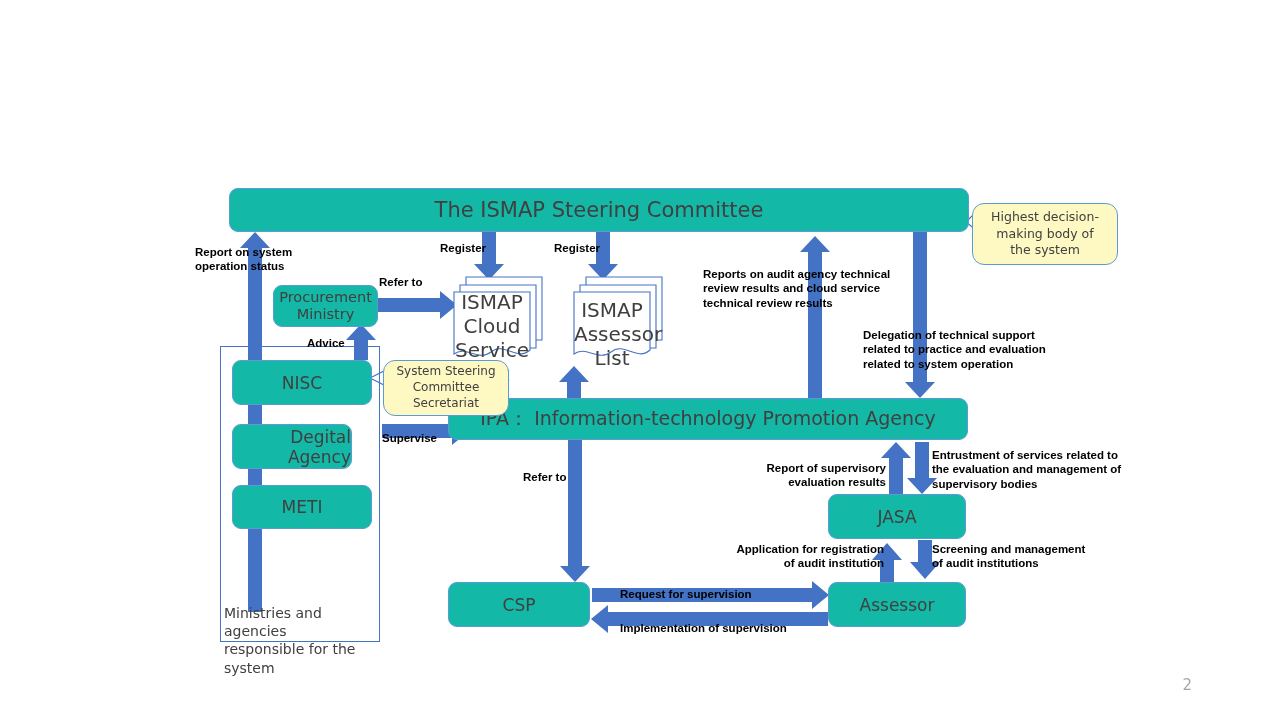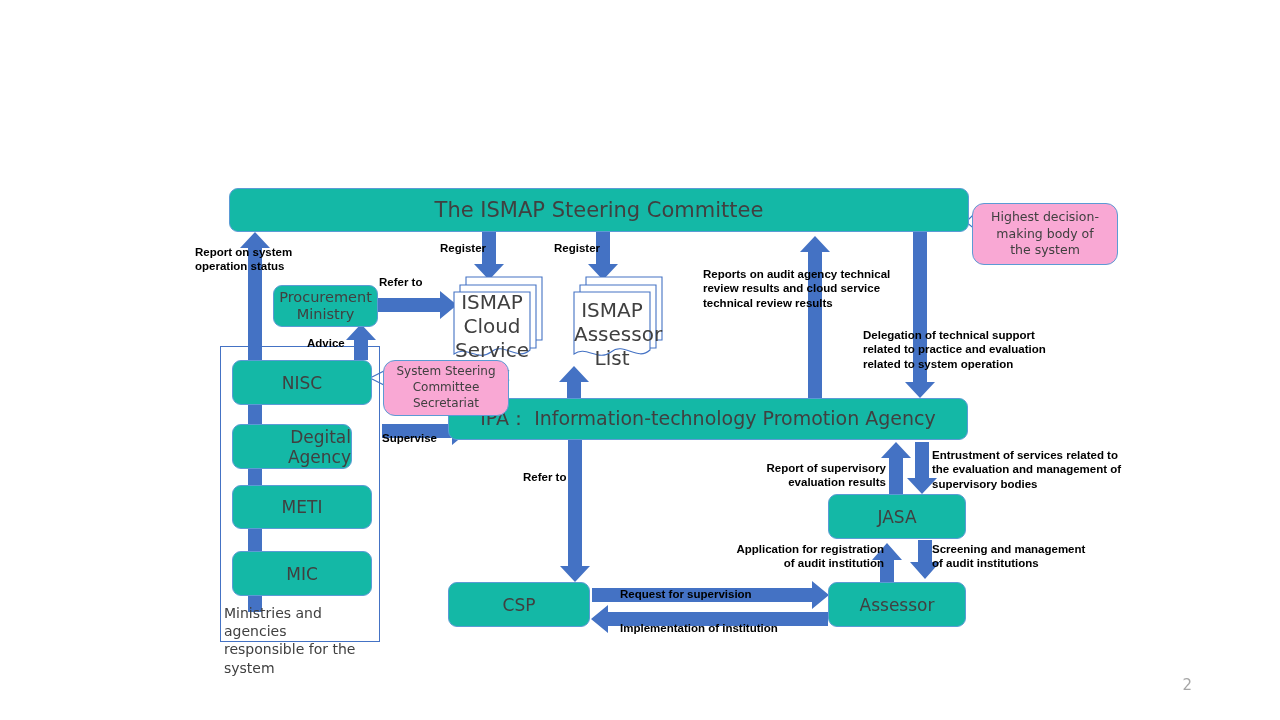--- a/index.html
+++ b/index.html
@@ -24,21 +24,21 @@
     border:1px solid #5b9bd5;border-radius:9px;background:#14b8a6;
     display:flex;align-items:center;justify-content:center;text-align:center;
     color:#404040;font-family:"DejaVu Sans",sans-serif;
   }
   .node.big{font-size:21px;}
   .node.mid{font-size:17px;}
 
   
   .callout{
     position:absolute;box-sizing:border-box;
-    border:1px solid #5b9bd5;border-radius:12px;background:#f9a8d4;
+    border:1px solid #5b9bd5;border-radius:12px;background:#fef9c3;
     display:flex;align-items:center;justify-content:center;text-align:center;
     font-size:12.5px;line-height:1.32;color:#404040;
     font-family:"DejaVu Sans",sans-serif;
   }
 
   
   .lbl{
     position:absolute;font-size:11.5px;line-height:1.25;font-weight:bold;
     color:#000000;font-family:"Liberation Sans",sans-serif;white-space:pre-line;
   }
@@ -136,21 +136,20 @@
 
   <div class="node mid" style="left:273px;top:285px;width:105px;height:42px;white-space:pre-line;line-height:1.2;font-size:14.5px;">Procurement
 Ministry</div>
 
   <div class="node mid" style="left:232px;top:360px;width:140px;height:45px;">NISC</div>
 
   <div class="node mid" style="left:232px;top:424px;width:120px;height:45px;text-align:right;">Degital Agency</div>
 
   <div class="node mid" style="left:232px;top:485px;width:140px;height:44px;">METI</div>
 
-  <div class="node mid" style="left:232px;top:551px;width:140px;height:45px;">MIC</div>
 
   <div class="node big" style="left:448px;top:398px;width:520px;height:42px;font-size:19px;">IPA： Information-technology Promotion Agency</div>
 
   <div class="node mid" style="left:448px;top:582px;width:142px;height:45px;">CSP</div>
 
   <div class="node mid" style="left:828px;top:494px;width:138px;height:45px;">JASA</div>
 
   <div class="node mid" style="left:828px;top:582px;width:138px;height:45px;">Assessor</div>
 
   <div class="doc-text" style="left:454px;top:290px;width:76px;">ISMAP
@@ -201,17 +200,17 @@
   <div class="lbl" style="left:523px;top:470px;">Refer to</div>
 
   <div class="lbl right" style="left:700px;top:542px;width:184px;">Application for registration
 of audit institution</div>
 
   <div class="lbl" style="left:932px;top:542px;width:200px;">Screening and management
 of audit institutions</div>
 
   <div class="lbl" style="left:620px;top:571px;margin-top:16px;">Request for supervision</div>
 
-  <div class="lbl" style="left:620px;top:621px;">Implementation of institution</div>
+  <div class="lbl" style="left:620px;top:621px;">Implementation of supervision</div>
 
   <div class="page-num">2</div>
 
 </div>
 
 </body></html>

